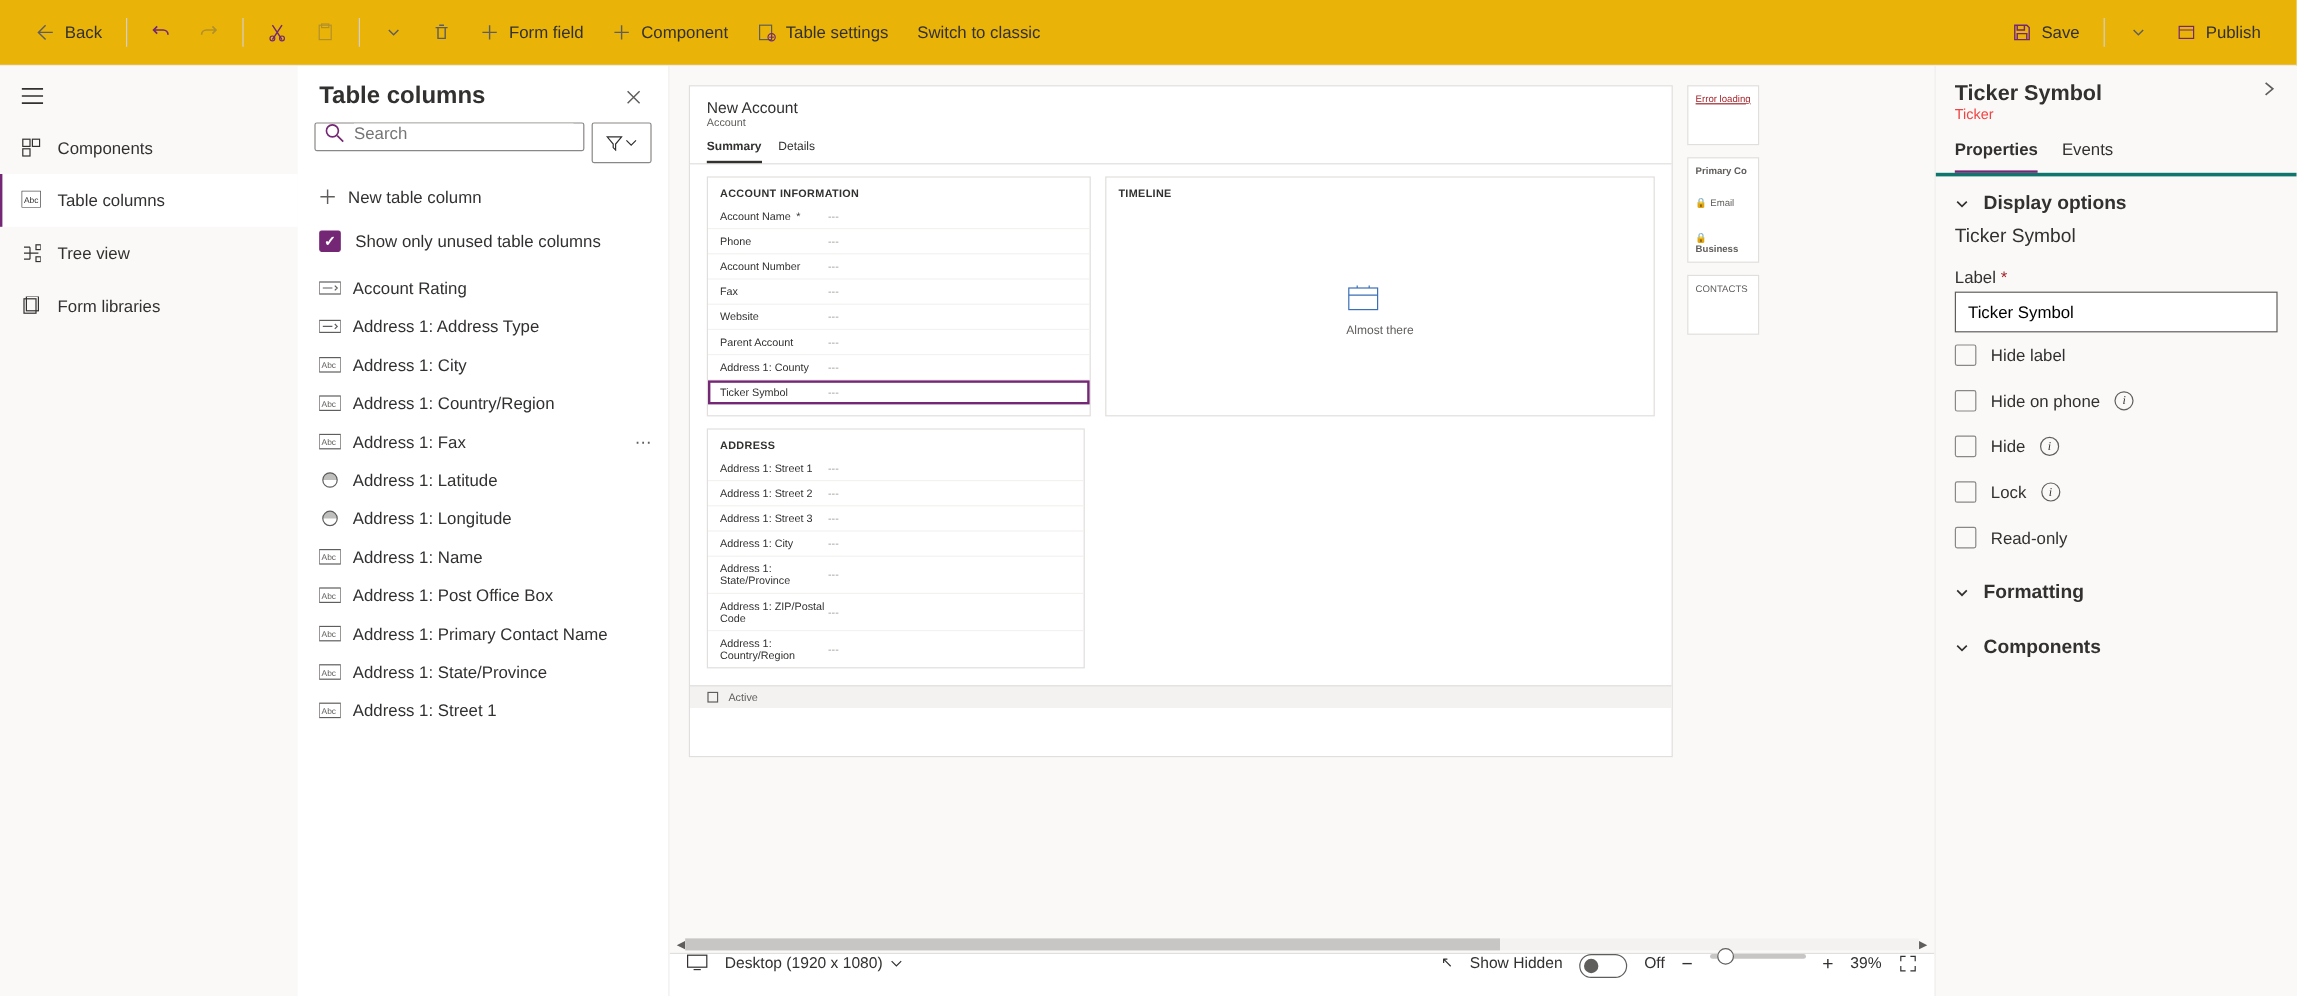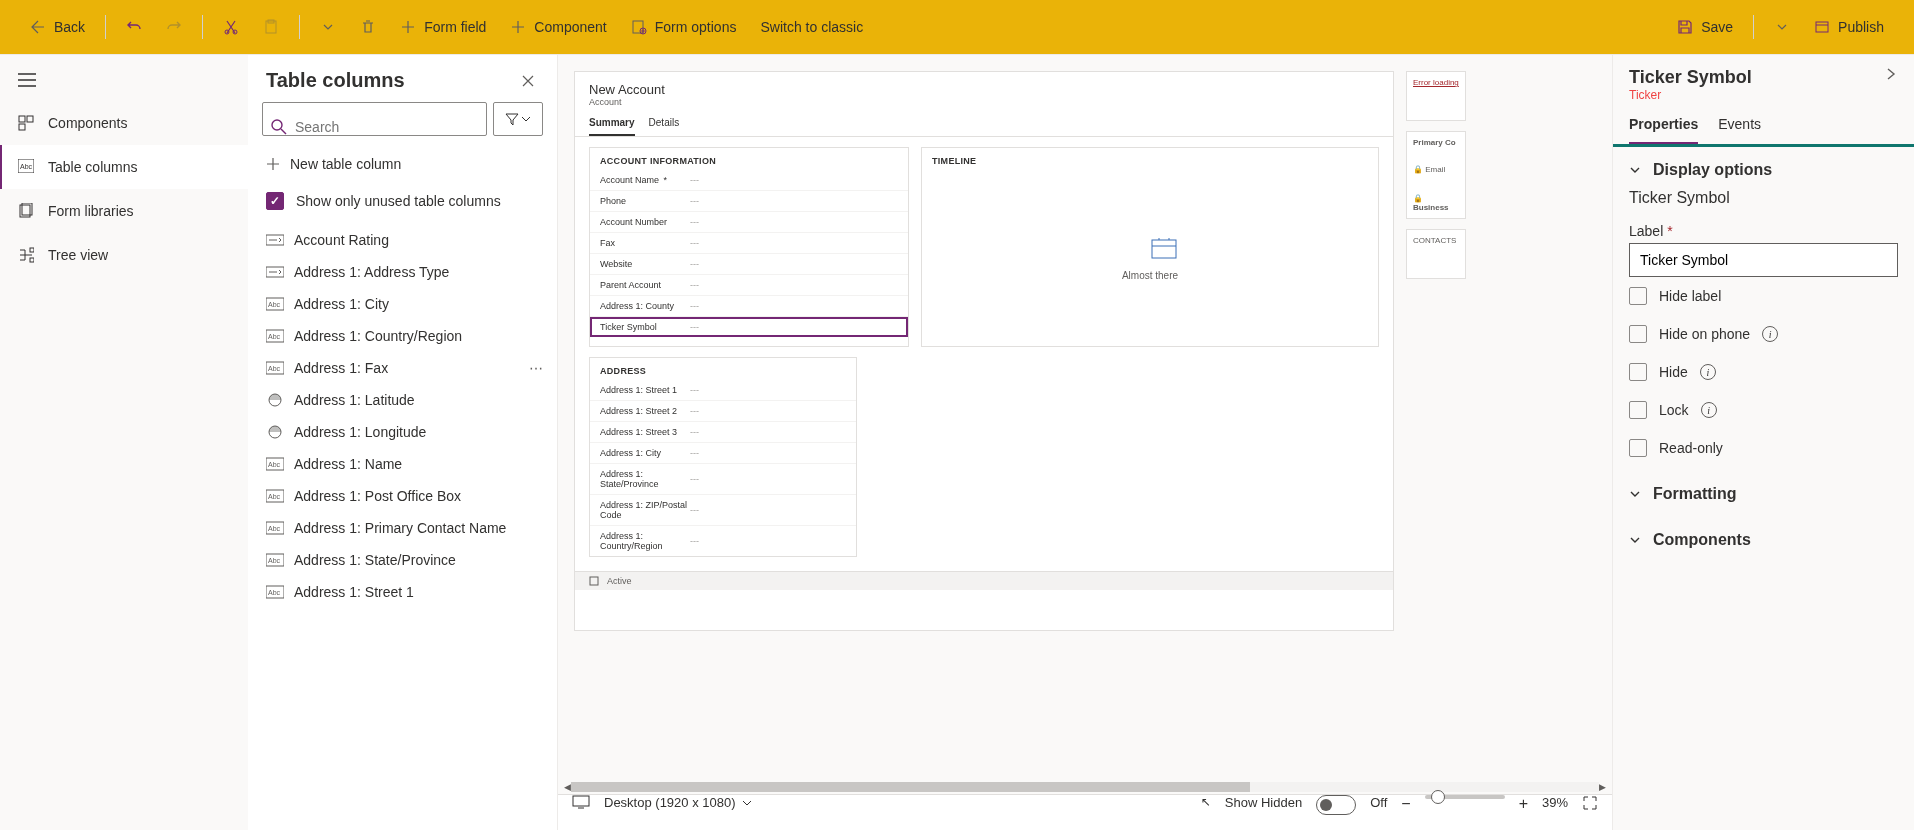--- a/index.html
+++ b/index.html
@@ -22,21 +22,21 @@
 .nav-item { display: flex; align-items: center; padding: 14px 18px; font-size: 14px; cursor: pointer; gap: 14px; }
 .nav-item.active { background: #fff; border-left: 2px solid #742774; padding-left: 16px; }
 .nav-icon { width: 16px; height: 16px; flex-shrink: 0; }
 
 
 .cols-panel { width: 310px; background: #fff; display: flex; flex-direction: column; border-right: 1px solid #edebe9; }
 .cols-header { display: flex; align-items: center; justify-content: space-between; padding: 14px 18px 10px 18px; }
 .cols-title { font-size: 20px; font-weight: 600; }
 .close-x { font-size: 16px; cursor: pointer; padding: 4px; color: #605e5c; }
 .search-row { display: flex; gap: 6px; padding: 0 14px 10px 14px; }
-.search-box { flex: 1; display: flex; align-items: flex-end; border: 1px solid #8a8886; border-radius: 2px; padding: 0 8px; height: 34px; }
+.search-box { flex: 1; display: flex; align-items: flex-start; border: 1px solid #8a8886; border-radius: 2px; padding: 0 8px; height: 24px; }
 .search-box input { border: none; outline: none; flex: 1; font-size: 14px; margin-left: 8px; }
 .filter-btn { width: 50px; height: 34px; border: 1px solid #8a8886; border-radius: 2px; display: flex; align-items: center; justify-content: center; gap: 2px; cursor: pointer; }
 .new-col { display: flex; align-items: center; gap: 10px; padding: 10px 18px; cursor: pointer; font-size: 14px; }
 .unused-row { display: flex; align-items: center; gap: 12px; padding: 10px 18px 14px 18px; font-size: 14px; cursor: pointer; }
 .chk { width: 18px; height: 18px; border: 1px solid #8a8886; border-radius: 2px; display: flex; align-items: center; justify-content: center; flex-shrink: 0; }
 .chk.checked { background: #742774; border-color: #742774; }
 .chk.checked::after { content: "✓"; color: #fff; font-size: 12px; font-weight: bold; }
 .cols-list { flex: 1; overflow-y: auto; position: relative; }
 .col-item { display: flex; align-items: center; gap: 10px; padding: 8px 18px; font-size: 14px; cursor: pointer; position: relative; }
 .col-item .more { position: absolute; right: 14px; display: none; color: #605e5c; }
@@ -57,21 +57,21 @@
 .section-card { border: 1px solid #e1dfdd; flex: 1; }
 .section-title { font-size: 9px; font-weight: 600; padding: 8px 10px 4px 10px; text-transform: uppercase; color: #323130; letter-spacing: .3px; }
 .ffield { display: flex; align-items: center; padding: 5px 10px; font-size: 9px; border-bottom: 1px solid #f3f2f1; }
 .ffield:last-child { border-bottom: none; }
 .ffield .lbl { width: 90px; color: #323130; }
 .ffield .val { color: #a19f9d; }
 .ffield.selected { outline: 2px solid #742774; outline-offset: -2px; }
 .ffield .req { color: #323130; margin-left: 2px; }
 .timeline-card { flex: 1; border: 1px solid #e1dfdd; display: flex; flex-direction: column; align-items: center; position: relative; min-height: 200px; }
 .timeline-card .section-title { align-self: flex-start; width: 100%; }
-.timeline-center { flex: 1; display: flex; flex-direction: column; align-items: flex-end; justify-content: center; gap: 10px; font-size: 10px; color: #605e5c; }
+.timeline-center { flex: 1; display: flex; flex-direction: column; align-items: flex-start; justify-content: center; gap: 10px; font-size: 10px; color: #605e5c; }
 
 .side-cards { width: 60px; display: flex; flex-direction: column; gap: 10px; margin-left: 4px; }
 .mini-card { border: 1px solid #e1dfdd; background: #fff; font-size: 8px; padding: 6px; color: #605e5c; min-height: 50px; overflow: hidden; }
 .mini-card .err { color: #a4262c; text-decoration: underline; }
 
 .form-row2 { padding: 0 14px 14px 14px; }
 .status-row { display: flex; align-items: center; gap: 8px; padding: 4px 14px; font-size: 9px; color: #605e5c; background: #f3f2f1; border-top: 1px solid #e1dfdd; }
 
 
 .bottom-bar { height: 36px; border-top: 1px solid #e1dfdd; display: flex; align-items: flex-start; padding: 0 14px; background: #fff; gap: 14px; font-size: 13px; }
@@ -187,21 +187,21 @@
       <span>Component</span>
     </button>
     <button class="tb-btn">
       <span class="tb-icon">
         <svg width="16" height="16" viewBox="0 0 16 16">
             <rect x="2" y="2" width="10" height="12" stroke="#605e5c" fill="none"></rect>
             <circle cx="12" cy="12" r="3" stroke="#742774" fill="none"></circle>
             <path d="M12 10 V14 M10 12 H14" stroke="#742774" stroke-width=".8"></path>
           </svg>
       </span>
-      <span>Form options</span>
+      <span>Table settings</span>
     </button>
     <button class="tb-btn">
       <span>Switch to classic</span>
     </button>
   </div>
   <div class="toolbar-right">
     <button class="tb-btn">
       <span class="tb-icon purple">
         <svg width="16" height="16" viewBox="0 0 16 16">
             <path d="M2 2 H12 L14 4 V14 H2 Z M4 2 V6 H10 V2 M4 14 V9 H12 V14" stroke="#742774" fill="none" stroke-width="1.2"></path>
@@ -252,35 +252,35 @@
         <svg width="16" height="14" viewBox="0 0 16 14">
             <rect x="0" y="0" width="16" height="14" stroke="#323130" fill="none"></rect>
             <text x="2" y="10" font-size="7" fill="#323130">Abc</text>
           </svg>
       </span>
       <span>Table columns</span>
     </div>
     <div class="nav-item">
       <span class="nav-icon">
         <svg width="16" height="16" viewBox="0 0 16 16">
-            <rect x="2" y="2" width="10" height="12" stroke="#323130" fill="none"></rect>
-            <rect x="4" y="0" width="10" height="12" stroke="#323130" fill="none"></rect>
-          </svg>
-      </span>
-      <span>Form libraries</span>
-    </div>
-    <div class="nav-item">
-      <span class="nav-icon">
-        <svg width="16" height="16" viewBox="0 0 16 16">
             <path d="M2 3 H7 M2 8 H7 M2 13 H7 M7 3 V13 M7 8 H14" stroke="#323130" fill="none"></path>
             <rect x="12" y="1" width="4" height="4" stroke="#323130" fill="none"></rect>
             <rect x="12" y="11" width="4" height="4" stroke="#323130" fill="none"></rect>
           </svg>
       </span>
       <span>Tree view</span>
+    </div>
+    <div class="nav-item">
+      <span class="nav-icon">
+        <svg width="16" height="16" viewBox="0 0 16 16">
+            <rect x="2" y="2" width="10" height="12" stroke="#323130" fill="none"></rect>
+            <rect x="4" y="0" width="10" height="12" stroke="#323130" fill="none"></rect>
+          </svg>
+      </span>
+      <span>Form libraries</span>
     </div>
   </div>
 
   <div class="cols-panel">
     <div class="cols-header">
       <span class="cols-title">Table columns</span>
       <span class="close-x">
         <svg width="14" height="14" viewBox="0 0 14 14">
             <path d="M2 2 L12 12 M12 2 L2 12" stroke="#605e5c" stroke-width="1.2"></path>
           </svg>
@@ -491,21 +491,21 @@
                 <svg width="28" height="24" viewBox="0 0 28 24">
                       <rect x="2" y="4" width="24" height="18" stroke="#3b6fb6" fill="none"></rect>
                       <path d="M2 10 H26 M9 4 V2 M19 4 V2" stroke="#3b6fb6"></path>
                     </svg>
               </span>
               <span>Almost there</span>
             </div>
           </div>
         </div>
         <div class="form-row2">
-          <div class="section-card" style="width:268px;">
+          <div class="section-card" style="width:315px;">
             <div class="section-title">ADDRESS</div>
             <div id="fields2">
                   <div class="ffield">
                     <span class="lbl">Address 1: Street 1</span>
                     <span class="val">---</span>
                   </div>
                   <div class="ffield">
                     <span class="lbl">Address 1: Street 2</span>
                     <span class="val">---</span>
                   </div>

